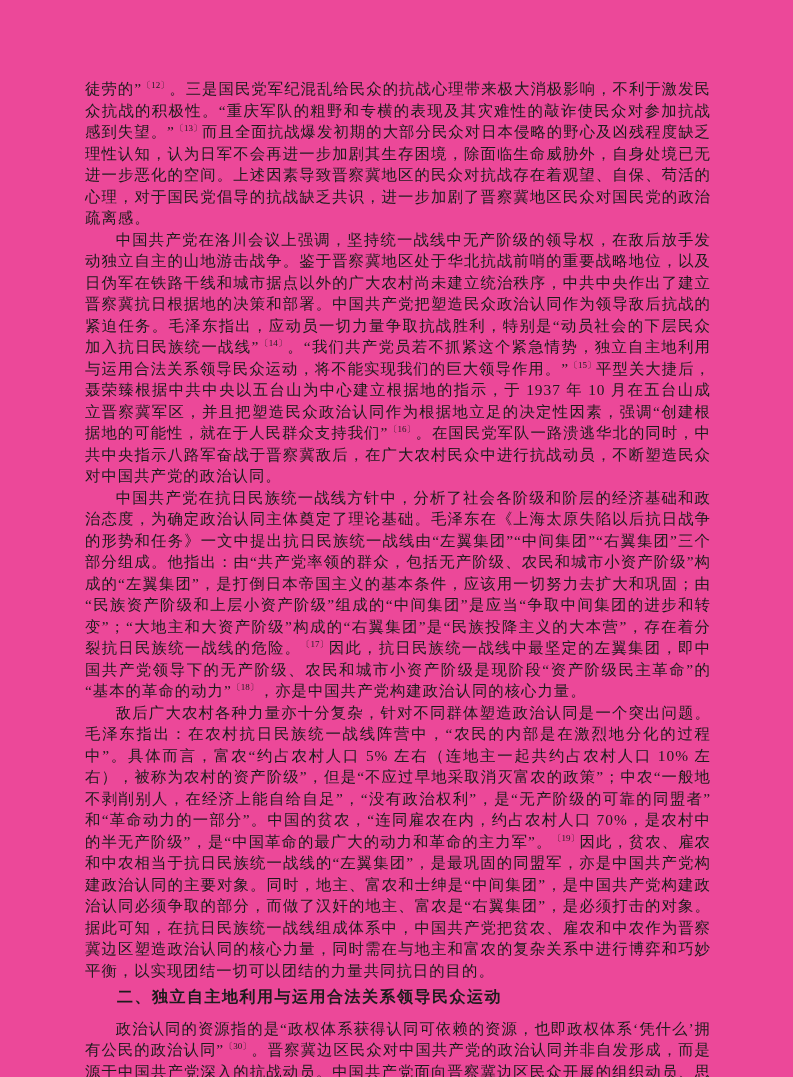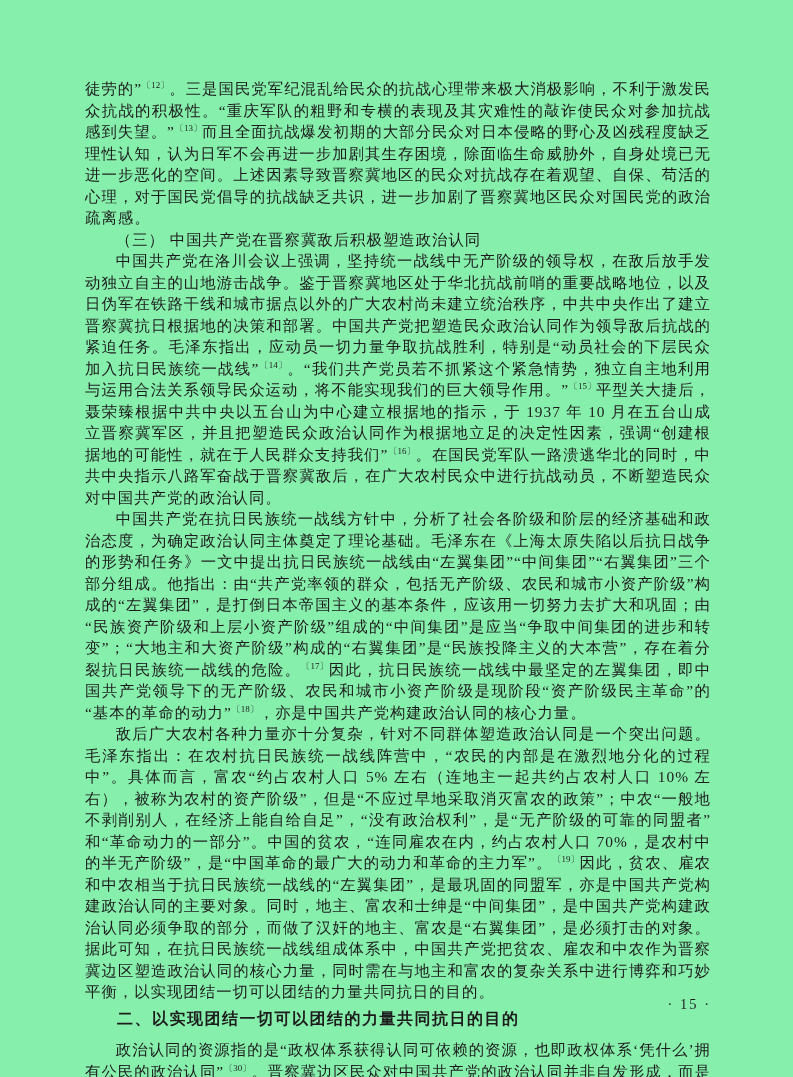--- a/index.html
+++ b/index.html
@@ -11,21 +11,21 @@
     width: 793px;
     height: 1077px;
     position: relative;
     font-family: "Liberation Serif", "DejaVu Serif", serif;
     color: #1c1c1c;
     overflow: hidden;
   }
   .page {
     position: absolute;
     inset: 0;
-    background: #86efac;
+    background: #ec4899;
   }
   .doc {
     position: absolute;
     left: 85px;
     top: 78px;
     width: 626px;
     font-size: 15.4px;
     line-height: 21.5px;
     letter-spacing: 1px;
     text-align: justify;
@@ -61,23 +61,19 @@
     letter-spacing: 2px;
     color: #1c1c1c;
   }
 </style>
 </head>
 <body>
 
 <div class="page">
   <main class="doc" id="doc-body">
       <p class="body"><span>徒劳的”</span><sup class="fn">〔12〕</sup><span>。三是国民党军纪混乱给民众的抗战心理带来极大消极影响，不利于激发民众抗战的积极性。“重庆军队的粗野和专横的表现及其灾难性的敲诈使民众对参加抗战感到失望。”</span><sup class="fn">〔13〕</sup><span>而且全面抗战爆发初期的大部分民众对日本侵略的野心及凶残程度缺乏理性认知，认为日军不会再进一步加剧其生存困境，除面临生命威胁外，自身处境已无进一步恶化的空间。上述因素导致晋察冀地区的民众对抗战存在着观望、自保、苟活的心理，对于国民党倡导的抗战缺乏共识，进一步加剧了晋察冀地区民众对国民党的政治疏离感。</span></p>
-      <p class="subheading indent"><span>（三） 中国共产党在晋察冀敌后积极塑造政治认同</span></p>
       <p class="body indent"><span>中国共产党在洛川会议上强调，坚持统一战线中无产阶级的领导权，在敌后放手发动独立自主的山地游击战争。鉴于晋察冀地区处于华北抗战前哨的重要战略地位，以及日伪军在铁路干线和城市据点以外的广大农村尚未建立统治秩序，中共中央作出了建立晋察冀抗日根据地的决策和部署。中国共产党把塑造民众政治认同作为领导敌后抗战的紧迫任务。毛泽东指出，应动员一切力量争取抗战胜利，特别是“动员社会的下层民众加入抗日民族统一战线”</span><sup class="fn">〔14〕</sup><span>。“我们共产党员若不抓紧这个紧急情势，独立自主地利用与运用合法关系领导民众运动，将不能实现我们的巨大领导作用。”</span><sup class="fn">〔15〕</sup><span>平型关大捷后，聂荣臻根据中共中央以五台山为中心建立根据地的指示，于 1937 年 10 月在五台山成立晋察冀军区，并且把塑造民众政治认同作为根据地立足的决定性因素，强调“创建根据地的可能性，就在于人民群众支持我们”</span><sup class="fn">〔16〕</sup><span>。在国民党军队一路溃逃华北的同时，中共中央指示八路军奋战于晋察冀敌后，在广大农村民众中进行抗战动员，不断塑造民众对中国共产党的政治认同。</span></p>
       <p class="body indent"><span>中国共产党在抗日民族统一战线方针中，分析了社会各阶级和阶层的经济基础和政治态度，为确定政治认同主体奠定了理论基础。毛泽东在《上海太原失陷以后抗日战争的形势和任务》一文中提出抗日民族统一战线由“左翼集团”“中间集团”“右翼集团”三个部分组成。他指出：由“共产党率领的群众，包括无产阶级、农民和城市小资产阶级”构成的“左翼集团”，是打倒日本帝国主义的基本条件，应该用一切努力去扩大和巩固；由“民族资产阶级和上层小资产阶级”组成的“中间集团”是应当“争取中间集团的进步和转变”；“大地主和大资产阶级”构成的“右翼集团”是“民族投降主义的大本营”，存在着分裂抗日民族统一战线的危险。</span><sup class="fn">〔17〕</sup><span>因此，抗日民族统一战线中最坚定的左翼集团，即中国共产党领导下的无产阶级、农民和城市小资产阶级是现阶段“资产阶级民主革命”的“基本的革命的动力”</span><sup class="fn">〔18〕</sup><span>，亦是中国共产党构建政治认同的核心力量。</span></p>
       <p class="body indent"><span>敌后广大农村各种力量亦十分复杂，针对不同群体塑造政治认同是一个突出问题。毛泽东指出：在农村抗日民族统一战线阵营中，“农民的内部是在激烈地分化的过程中”。具体而言，富农“约占农村人口 5% 左右（连地主一起共约占农村人口 10% 左右），被称为农村的资产阶级”，但是“不应过早地采取消灭富农的政策”；中农“一般地不剥削别人，在经济上能自给自足”，“没有政治权利”，是“无产阶级的可靠的同盟者”和“革命动力的一部分”。中国的贫农，“连同雇农在内，约占农村人口 70%，是农村中的半无产阶级”，是“中国革命的最广大的动力和革命的主力军”。</span><sup class="fn">〔19〕</sup><span>因此，贫农、雇农和中农相当于抗日民族统一战线的“左翼集团”，是最巩固的同盟军，亦是中国共产党构建政治认同的主要对象。同时，地主、富农和士绅是“中间集团”，是中国共产党构建政治认同必须争取的部分，而做了汉奸的地主、富农是“右翼集团”，是必须打击的对象。据此可知，在抗日民族统一战线组成体系中，中国共产党把贫农、雇农和中农作为晋察冀边区塑造政治认同的核心力量，同时需在与地主和富农的复杂关系中进行博弈和巧妙平衡，以实现团结一切可以团结的力量共同抗日的目的。</span></p>
-      <p class="section-heading"><span>二、以实现团结一切可以团结的力量共同抗日的目的</span></p>
+      <p class="section-heading"><span>二、独立自主地利用与运用合法关系领导民众运动</span></p>
       <p class="body indent"><span>政治认同的资源指的是“政权体系获得认同可依赖的资源，也即政权体系‘凭什么’拥有公民的政治认同”</span><sup class="fn">〔30〕</sup><span>。晋察冀边区民众对中国共产党的政治认同并非自发形成，而是源于中国共产党深入的抗战动员。中国共产党面向晋察冀边区民众开展的组织动员、思想动员、经济动员和政治动员实践，成为塑造政治认同的主要举措和可依赖资源。</span></p>
     </main>
-  <div class="footer">
-    <span>· 15 ·</span>
-  </div>
 </div>
 
 </body></html>

